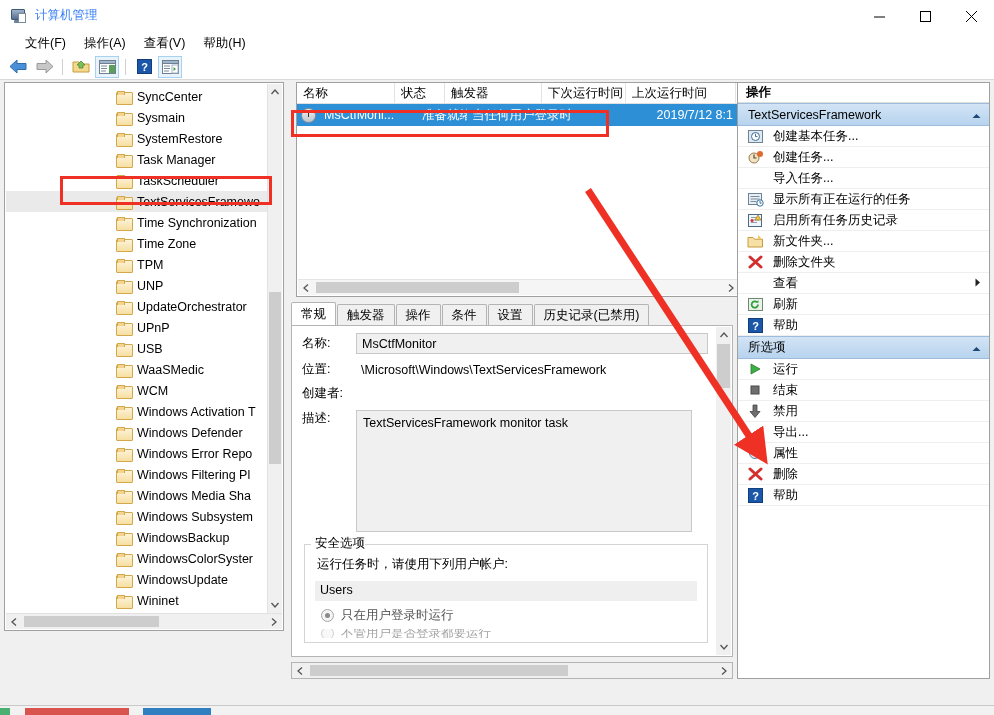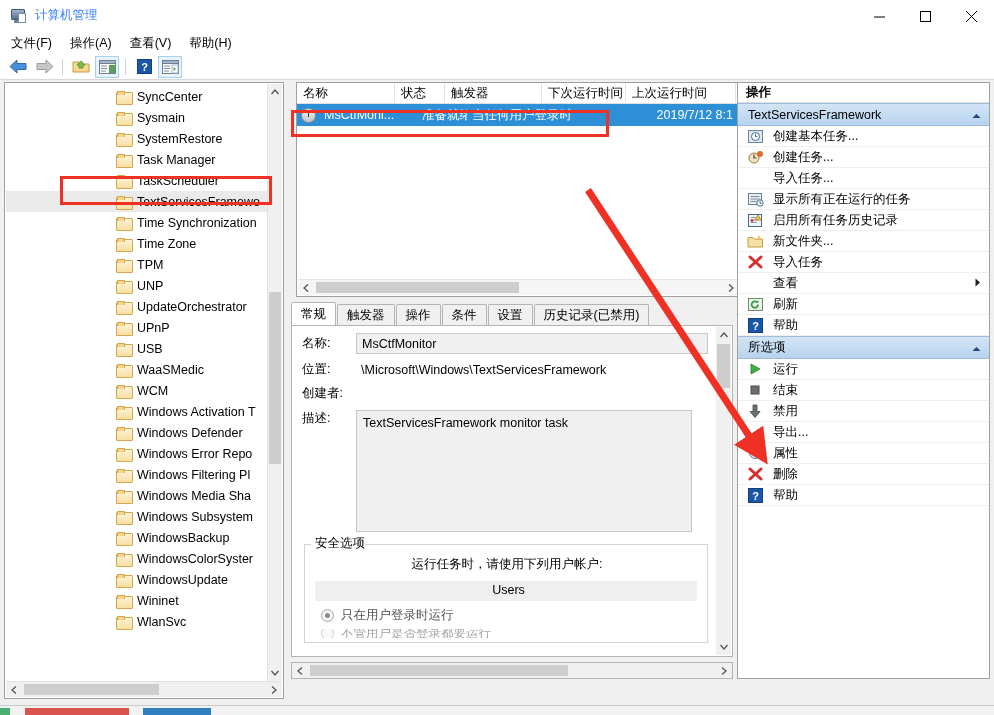--- a/index.html
+++ b/index.html
@@ -23,40 +23,40 @@
   .title-icon .base{ position:absolute; left:4px; top:13px; width:10px; height:3px; background:#6b8199; border-radius:1px;}
   .title-icon .pg{ position:absolute; left:8px; top:6px; width:8px; height:10px; background:#fff; border:1px solid #7c8b99;}
   .title-text{ font-size:12.5px; color:#3b82f6; }
   .winbtns{ position:absolute; right:0; top:0; height:32px; display:flex; }
   .winbtn{ width:46px; height:32px; display:flex; align-items:center; justify-content:center; }
   .winbtn svg{ display:block; }
 
   
   .menubar{
     position:absolute; left:0; top:32px; width:994px; height:22px;
-    background:#ffffff; display:flex; align-items:center; padding-left:2px;
+    background:#ffffff; display:flex; align-items:center; padding-left:16px;
   }
   .menuitem{ padding:2px 9px; font-size:12.5px; color:#000; }
 
   
   .toolbar{
     position:absolute; left:0; top:54px; width:994px; height:26px;
     background:#ffffff; border-bottom:1px solid #d9d9d9;
     display:flex; align-items:center; padding-left:6px; gap:2px;
   }
   .tbtn{ width:24px; height:22px; display:flex; align-items:center; justify-content:center; position:relative; }
   .tbtn.framed{ border:1px solid #a6d2f0; background:#e8f3fc; }
   .tsep{ width:1px; height:16px; background:#cfcfcf; margin:0 4px; }
 
   
   .panes{ position:absolute; left:0; top:80px; width:994px; height:603px; background:#f0f0f0; }
 
   
   .tree-pane{
-    position:absolute; left:4px; top:2px; width:280px; height:617px;
+    position:absolute; left:4px; top:2px; width:280px; height:549px;
     background:#ffffff; border:1px solid #a0a0a0;
   }
   .tree-list{
     position:absolute; left:1px; top:1px; right:16px; bottom:17px;
     overflow:hidden; padding-top:2px;
   }
   .tnode{
     height:21px; display:flex; align-items:center; padding-left:110px;
     white-space:nowrap; font-size:12.5px; color:#000;
   }
@@ -143,21 +143,21 @@
     background:#f0f0f0; border:1px solid #c8c8c8; font-size:12.5px; white-space:nowrap; overflow:hidden;
   }
   .field-static{ flex:1; font-size:12.5px; padding-left:5px; }
   .desc-row{ display:flex; margin:8px 0 0 0; padding-left:10px; }
   .desc-area{
     flex:1; margin-right:40px; height:122px; background:#f0f0f0; border:1px solid #c8c8c8;
     padding:5px 6px; font-size:12.5px;
   }
   .group{
     margin:12px 10px 0 12px; margin-right:24px; border:1px solid #d4d4d4; border-top:none;
-    position:relative; padding:10px 10px 4px 10px;text-align:center;
+    position:relative; padding:10px 10px 4px 10px;
   }
   .group::before{
     content:""; position:absolute; left:0; top:0; width:8px; border-top:1px solid #d4d4d4;
   }
   .group-title{
     position:absolute; top:-9px; left:6px; background:#ffffff; padding:0 4px; font-size:12.5px;
   }
   .group-line-r{ position:absolute; top:0; left:60px; right:0; border-top:1px solid #d4d4d4; }
   .grp-text{ font-size:12.5px; margin:2px 0 8px 2px; }
   .user-field{ background:#efefef; height:20px; line-height:19px; padding-left:5px; font-size:12.5px; margin-bottom:6px;}
@@ -608,21 +608,21 @@
               </svg>
             </span>
             <span class="lbl">新文件夹...</span>
           </div>
           <div class="act">
             <span class="ico">
               <svg width="15" height="14" viewBox="0 0 15 14">
                 <path d="M2 2 L13 12 M13 2 L2 12" stroke="#d32f2f" stroke-width="3" stroke-linecap="round"></path>
               </svg>
             </span>
-            <span class="lbl">导入任务</span>
+            <span class="lbl">删除文件夹</span>
           </div>
           <div class="act">
             <span class="ico"></span>
             <span class="lbl">查看</span>
             <span class="sub"><svg width="6" height="9" viewBox="0 0 6 9">
                 <path d="M0.5 0.5 L5 4.5 L0.5 8.5 Z" fill="#222"></path>
               </svg></span>
           </div>
           <div class="act">
             <span class="ico">

